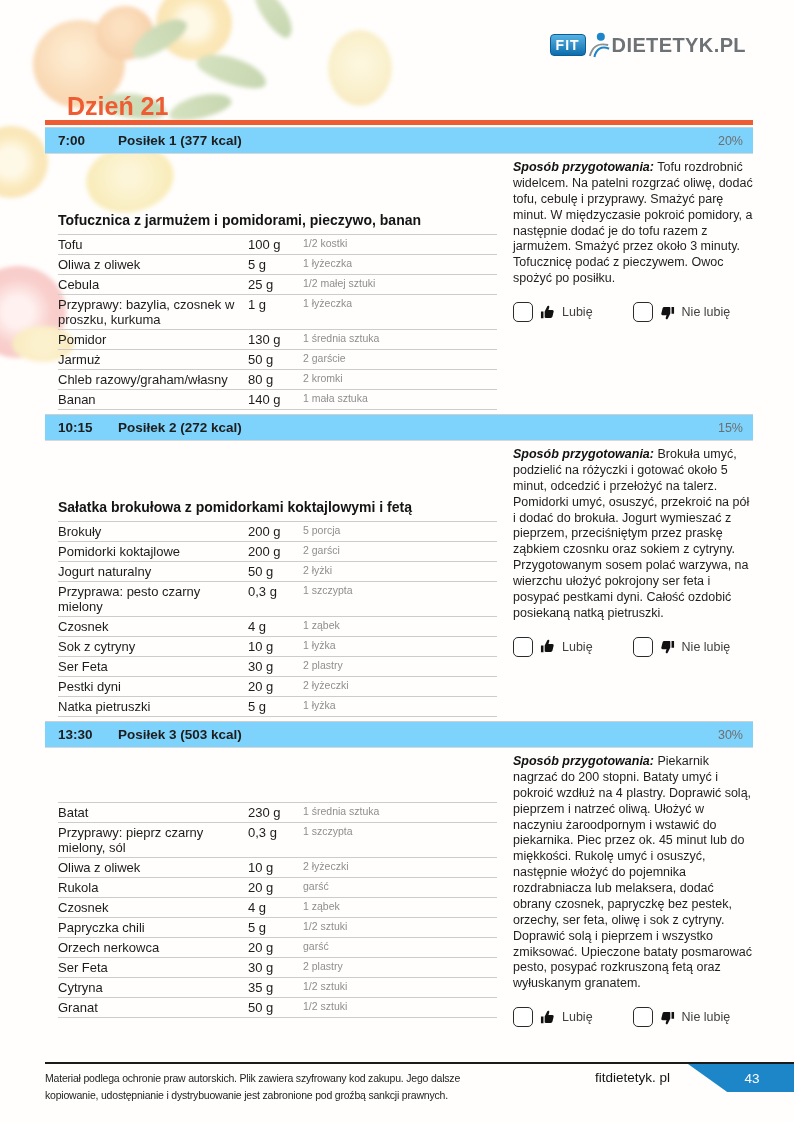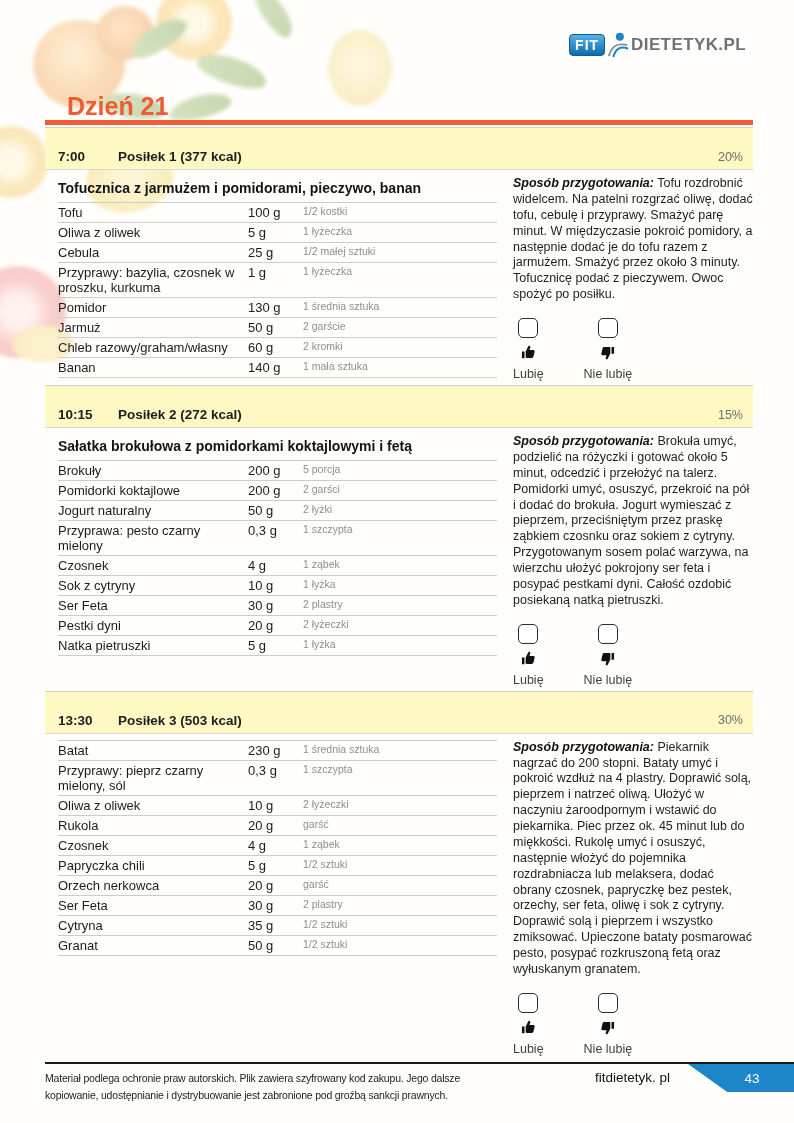--- a/index.html
+++ b/index.html
@@ -22,46 +22,46 @@
   .d-leaf1{left:128px;top:26px;width:62px;height:24px;transform:rotate(-32deg);}
   .d-leaf2{left:196px;top:58px;width:72px;height:26px;transform:rotate(18deg);}
   .d-leaf3{left:100px;top:94px;width:66px;height:24px;transform:rotate(8deg);}
   .d-leaf4{left:168px;top:96px;width:64px;height:22px;transform:rotate(-14deg);}
   .d-leaf5{left:246px;top:2px;width:56px;height:22px;transform:rotate(55deg);}
 
   
   .logo{position:absolute;top:31px;right:48px;display:flex;align-items:center;gap:2px;}
   .logo-fit{background:linear-gradient(180deg,#58b2e2,#0d6dad);border:1px solid #0a5e97;border-radius:4px;
     color:#fff;font-weight:bold;font-size:14px;letter-spacing:1px;padding:2px 5px;}
-  .logo-rest{color:#6d7276;font-weight:bold;font-size:17px;letter-spacing:.4px;}
+  .logo-rest{color:#6d7276;font-weight:bold;font-size:20px;letter-spacing:.4px;}
 
   
   .page-title{position:absolute;left:67px;top:92px;font-size:25px;font-weight:bold;color:#ee5c33;}
   .accent-bar{position:absolute;left:45px;top:120px;width:708px;height:5px;background:#ee5c33;}
 
   
   .content{position:absolute;left:45px;top:127px;width:708px;}
-  .meal-bar{background:#fef9c3;border-top:1px solid #cfcfcf;border-bottom:1px solid #d8d8d8;
-    height:25px;display:flex;align-items:center;padding:16px 10px 0 13px;}
+  .meal-bar{background:#7dd3fc;border-top:1px solid #cfcfcf;border-bottom:1px solid #d8d8d8;
+    height:25px;display:flex;align-items:center;padding:0 10px 0 13px;}
   .meal-time{width:60px;font-weight:bold;font-size:13.5px;}
   .meal-label{flex:1;font-weight:bold;font-size:13.5px;}
   .meal-pct{color:#6e6e6e;font-size:12.5px;}
   .meal-body{display:flex;padding-top:6px;margin-bottom:4px;}
-  .left-col{width:452px;}
+  .left-col{width:452px;margin-top:48px;}
   .meal-title{font-weight:bold;font-size:14px;margin:4px 0 6px 13px;color:#141414;}
   .ing-table{margin-left:13px;border-top:1px solid #ccc;}
   .ing-row{display:flex;align-items:flex-start;border-bottom:1px solid #ccc;padding:2px 0;min-height:15px;}
   .ing-name{width:190px;font-size:13px;line-height:15px;color:#1c1c1c;}
   .ing-qty{width:55px;font-size:13px;color:#1c1c1c;}
   .ing-measure{flex:1;font-size:10.5px;color:#8e8e8e;}
   .right-col{width:240px;margin-left:auto;}
   .prep{font-size:12.5px;line-height:1.27;color:#1e1e1e;}
   .prep b{color:#111;font-style:italic;}
   .vote-row{display:flex;gap:40px;margin-top:15px;align-items:center;}
-  .vote{display:flex;align-items:center;gap:7px;flex-direction:column;}
+  .vote{display:flex;align-items:center;gap:7px;}
   .checkbox{width:18px;height:18px;border:1.6px solid #2b2b2b;border-radius:5px;background:#fff;}
   .vote-label{font-size:12.5px;color:#3f3f3f;}
   .thumb svg{display:block;}
   .thumb-down svg{transform:rotate(180deg);}
 
   
   .footer{position:absolute;left:0;top:1062px;width:794px;height:61px;}
   .footer-rule{position:absolute;left:45px;right:0;top:0;height:2px;background:#1b1b1b;}
   .footer-note{position:absolute;left:45px;top:8px;width:430px;font-size:10.5px;line-height:1.6;
     color:#1d1d1d;letter-spacing:-.2px;}
@@ -143,21 +143,21 @@
                 <div class="ing-qty">130 g</div>
                 <div class="ing-measure">1 średnia sztuka</div>
               </div>
               <div class="ing-row">
                 <div class="ing-name">Jarmuż</div>
                 <div class="ing-qty">50 g</div>
                 <div class="ing-measure">2 garście</div>
               </div>
               <div class="ing-row">
                 <div class="ing-name">Chleb razowy/graham/własny</div>
-                <div class="ing-qty">60 g</div>
+                <div class="ing-qty">80 g</div>
                 <div class="ing-measure">2 kromki</div>
               </div>
               <div class="ing-row">
                 <div class="ing-name">Banan</div>
                 <div class="ing-qty">140 g</div>
                 <div class="ing-measure">1 mała sztuka</div>
               </div>
             </div>
         </div>
         <div class="right-col">

